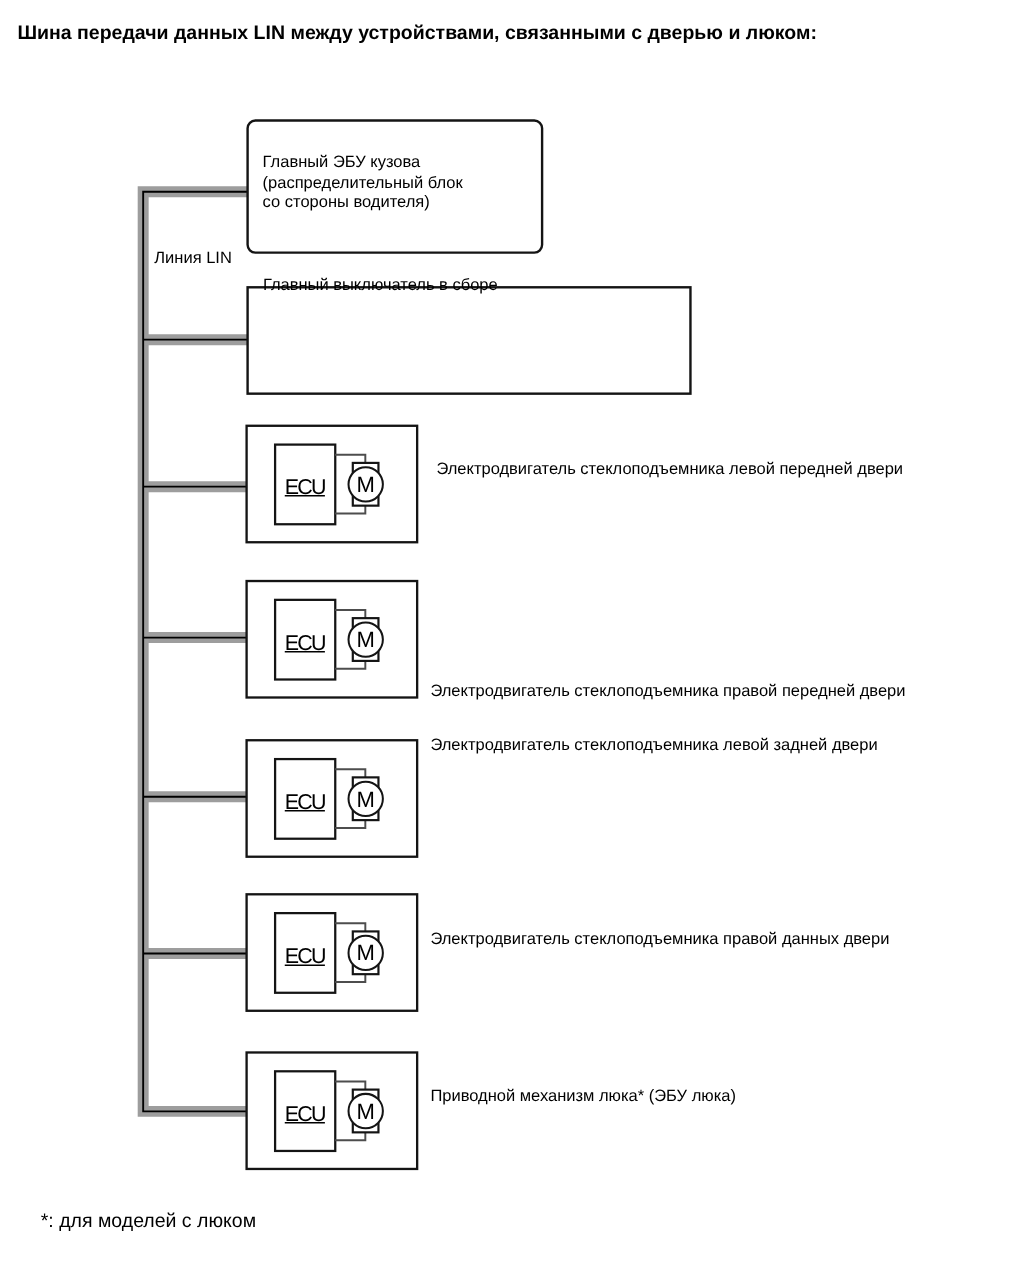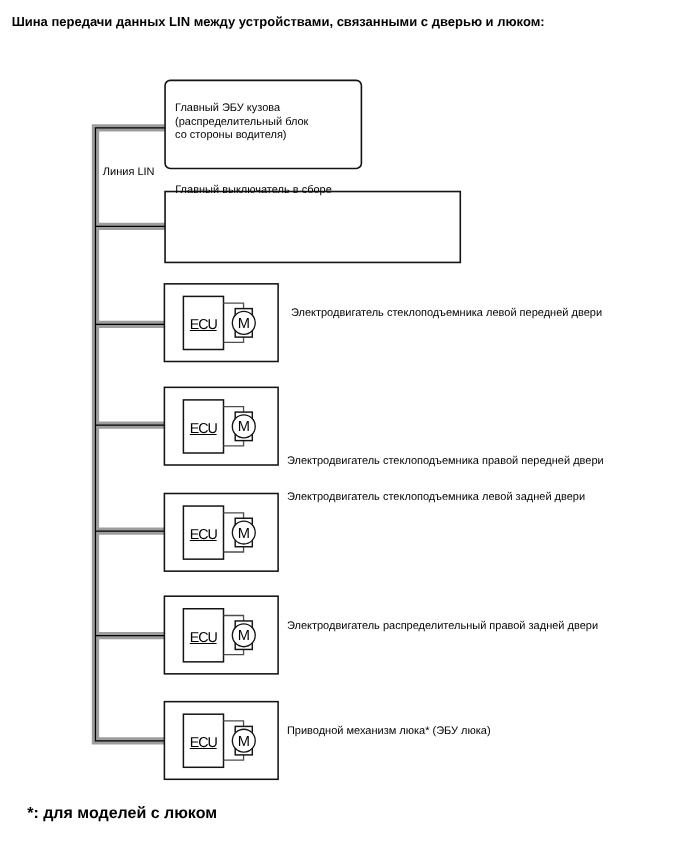--- a/index.html
+++ b/index.html
@@ -4,21 +4,21 @@
 <title>LIN data bus diagram</title>
 <style>
   html,body{margin:0;padding:0;background:#ffffff;}
   body{width:688px;height:852px;position:relative;overflow:hidden;
        font-family:"Liberation Sans",sans-serif;color:#000;
        -webkit-font-smoothing:antialiased;text-rendering:geometricPrecision;}
 
   .abs{position:absolute;}
 
   #page-title{left:11.65px;top:14.9px;font-size:13px;line-height:13px;white-space:nowrap;font-weight:bold;}
-  #footnote{left:27.2px;top:808px;font-size:16px;line-height:11px;white-space:nowrap;font-weight:bold;}
+  #footnote{left:27.2px;top:808px;font-size:13px;line-height:11px;white-space:nowrap;}
   #bus-label{left:102.85px;top:135px;font-size:11px;line-height:11px;white-space:nowrap;margin-top:32px;}
 
   .boxtext{position:absolute;font-size:11px;line-height:13.35px;white-space:pre;}
   #box-body-ecu-text{left:175.05px;top:87.45px;margin-top:15px;}
   #box-main-switch-text{left:175.25px;top:184px;}
 
   .devlabel{position:absolute;left:286.95px;font-size:11px;line-height:11px;white-space:nowrap;}
   .devlabel.indented{left:290.95px;}
 
   .ecutext{position:absolute;white-space:nowrap;font-size:14.3px;line-height:14.3px;
@@ -63,21 +63,21 @@
 <div id="bus-label" class="abs">Линия LIN</div>
 
 <div id="devices">
     <div class="ecutext" style="left: 189.85px; top: 318.15px;">ECU</div>
     <div class="devlabel indented" style="top: 308.4px;">Электродвигатель стеклоподъемника левой передней двери</div>
     <div class="ecutext" style="left: 189.85px; top: 421.65px;">ECU</div>
     <div class="devlabel" style="top: 411.9px; margin-top: 44px;">Электродвигатель стеклоподъемника правой передней двери</div>
     <div class="ecutext" style="left: 189.85px; top: 527.8px;">ECU</div>
     <div class="devlabel" style="top: 492px;">Электродвигатель стеклоподъемника левой задней двери</div>
     <div class="ecutext" style="left: 189.85px; top: 630.5px;">ECU</div>
-    <div class="devlabel" style="top: 620.75px;">Электродвигатель распределительный правой задней двери</div>
+    <div class="devlabel" style="top: 620.75px;">Электродвигатель стеклоподъемника правой данных двери</div>
     <div class="ecutext" style="left: 189.85px; top: 735.95px;">ECU</div>
     <div class="devlabel" style="top: 726.2px; text-align: center;">Приводной механизм люка* (ЭБУ люка)</div>
     <svg class="layer" viewBox="0 0 688 852" width="688" height="852">
       <path d="M223.4 303.15 H243.55 V342.34999999999997 H223.4" fill="none" stroke="#4d4d4d" stroke-width="1.3"></path>
       <rect x="235.2" y="308.59999999999997" width="17.1" height="28.5" fill="#fff" stroke="#141414" stroke-width="1.45"></rect>
       <circle cx="243.8" cy="322.9" r="11.45" fill="#fff" stroke="#141414" stroke-width="1.35"></circle>
       <path d="M223.4 406.65 H243.55 V445.84999999999997 H223.4" fill="none" stroke="#4d4d4d" stroke-width="1.3"></path>
       <rect x="235.2" y="412.09999999999997" width="17.1" height="28.5" fill="#fff" stroke="#141414" stroke-width="1.45"></rect>
       <circle cx="243.8" cy="426.4" r="11.45" fill="#fff" stroke="#141414" stroke-width="1.35"></circle>
       <path d="M223.4 512.8 H243.55 V552 H223.4" fill="none" stroke="#4d4d4d" stroke-width="1.3"></path>

